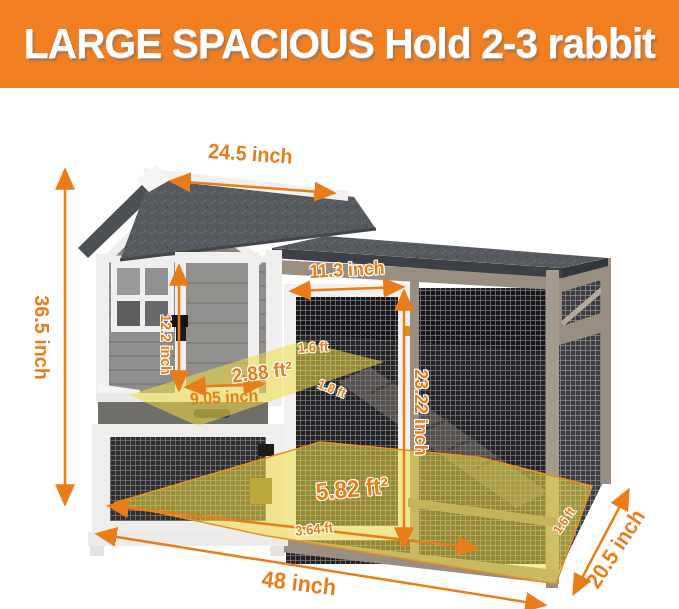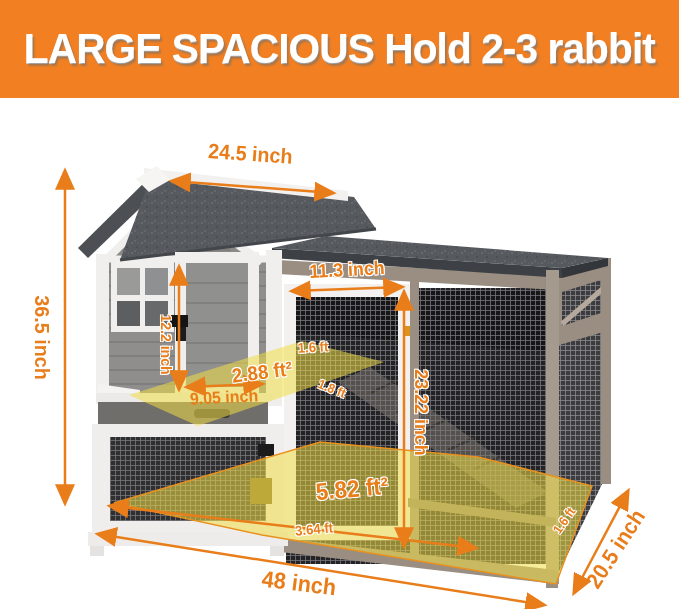--- a/index.html
+++ b/index.html
@@ -1,21 +1,21 @@
 <!DOCTYPE html>
 <html><head>
 <meta charset="utf-8">
 <style>
   html,body{margin:0;padding:0;}
   body{
     width:679px;height:609px;position:relative;background:#ffffff;overflow:hidden;
     font-family:"Liberation Sans",sans-serif;
   }
   .banner{
-    position:absolute;left:0;top:0;width:679px;height:98px;background:#f28022;
+    position:absolute;left:0;top:0;width:679px;height:88px;background:#f28022;
     display:flex;align-items:center;justify-content:center;z-index:5;
   }
   .banner-title{
     margin:0;color:#ffffff;font-size:42px;font-weight:bold;white-space:nowrap;
     letter-spacing:-1px;transform:scaleX(0.97);
     text-shadow:2px 3px 2px rgba(110,110,110,0.55), 0 1px 0 #e0e0e0;
   }
   .scene{position:absolute;left:0;top:0;width:679px;height:609px;}
   .scene svg{position:absolute;left:0;top:0;}
   .dim{

